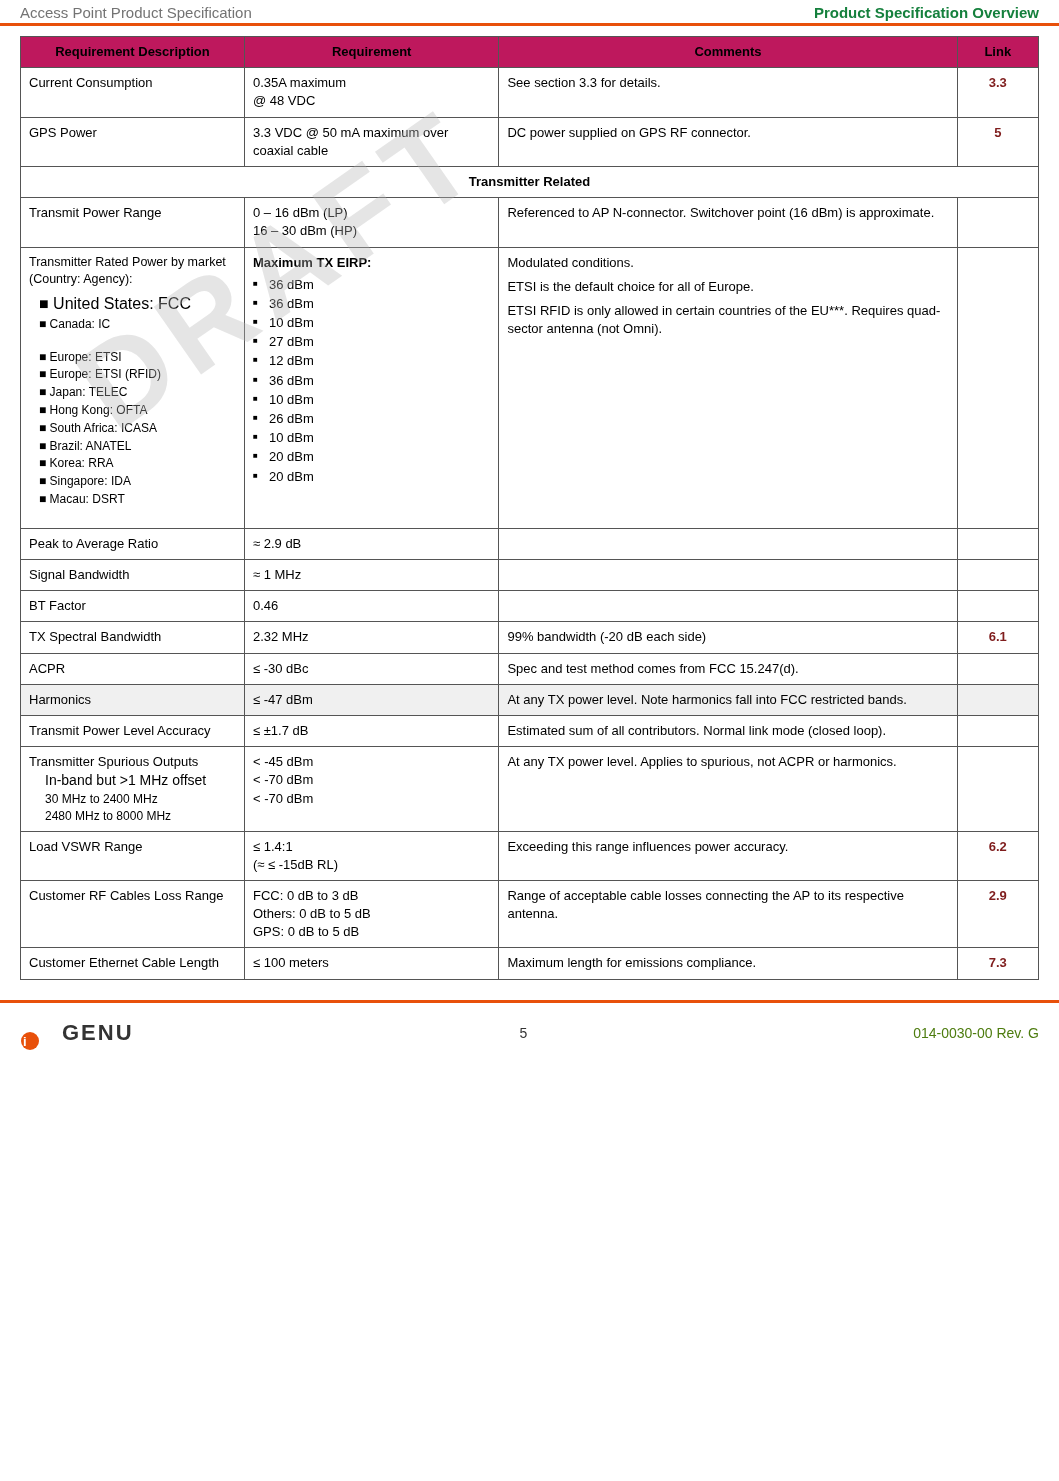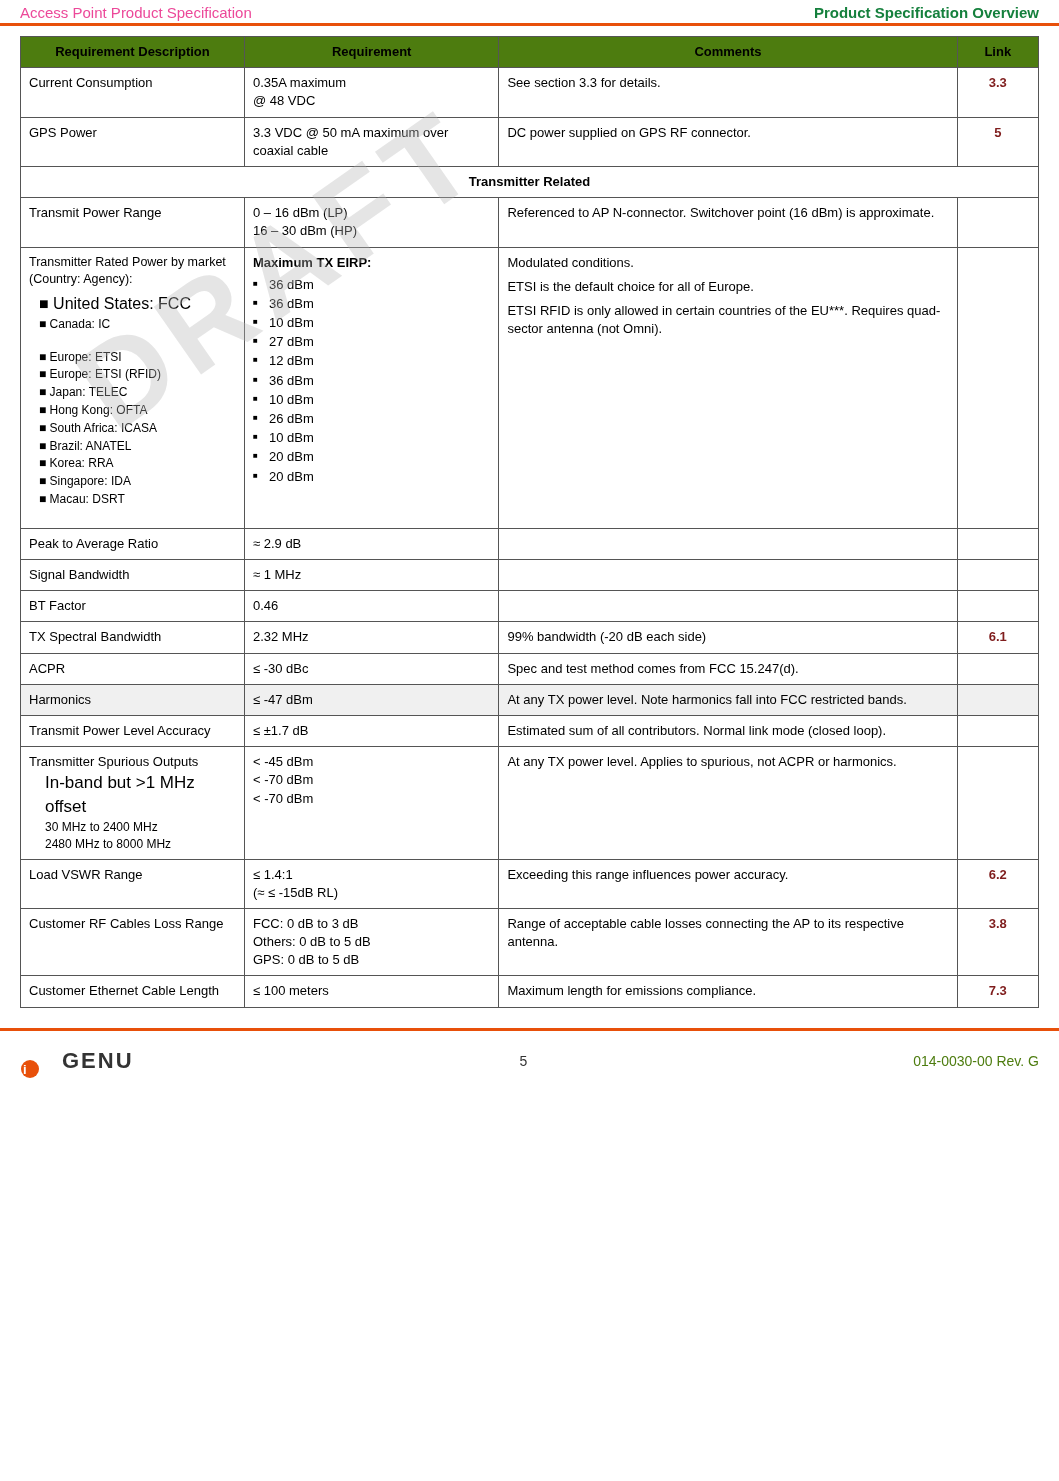--- a/index.html
+++ b/index.html
@@ -15,21 +15,21 @@
     
     .header {
       display: flex;
       justify-content: space-between;
       align-items: center;
       padding: 4px 20px 2px 20px;
       border-bottom: 3px solid #e8500a;
       margin-bottom: 10px;
     }
     .header-left {
-      color: #ec4899;
+      color: #737373;
       font-size: 15px;
       font-weight: normal;
     }
     .header-right {
       color: #15803d;
       font-size: 15px;
       font-weight: bold;
     }
 
     
@@ -41,21 +41,21 @@
       border-collapse: collapse;
       border: 1.5px solid #333;
     }
     th, td {
       border: 1px solid #555;
       padding: 6px 8px;
       vertical-align: top;
       line-height: 1.4;
     }
     th {
-      background: #4d7c0f;
+      background: #be185d;
       font-weight: bold;
       font-size: 13px;
     }
     .col-req-desc { width: 22%; }
     .col-req { width: 25%; }
     .col-comments { width: 45%; }
     .col-link { width: 8%; text-align: center; }
 
     .section-header td {
       text-align: center;
@@ -271,21 +271,21 @@
           </tr>
           <tr>
             <td>Transmit Power Level Accuracy</td>
             <td>≤ ±1.7 dB</td>
             <td>Estimated sum of all contributors. Normal link mode (closed loop).</td>
             <td></td>
           </tr>
           <tr>
             <td>
               <p style="font-weight: normal;">Transmitter Spurious Outputs</p>
-              <p style="padding-left: 16px; font-size: 17px;">  In-band but &gt;1 MHz offset</p>
+              <p style="padding-left: 16px; font-size: 14px;">  In-band but &gt;1 MHz offset</p>
               <p style="padding-left: 16px; font-size: 12px;">  30 MHz to 2400 MHz</p>
               <p style="padding-left: 16px; font-size: 12px;">  2480 MHz to 8000 MHz</p>
             </td>
             <td>
               <p>&lt; -45 dBm</p>
               <p>&lt; -70 dBm</p>
               <p>&lt; -70 dBm</p>
             </td>
             <td>At any TX power level. Applies to spurious, not ACPR or harmonics.</td>
             <td></td>
@@ -300,21 +300,21 @@
             <td class="link-cell">6.2</td>
           </tr>
           <tr>
             <td>Customer RF Cables Loss Range</td>
             <td>
               <p>FCC: 0 dB to 3 dB</p>
               <p>Others: 0 dB to 5 dB</p>
               <p>GPS: 0 dB to 5 dB</p>
             </td>
             <td>Range of acceptable cable losses connecting the AP to its respective antenna.</td>
-            <td class="link-cell">3.8</td>
+            <td class="link-cell">2.9</td>
           </tr>
           <tr>
             <td>Customer Ethernet Cable Length</td>
             <td>≤ 100 meters</td>
             <td>Maximum length for emissions compliance.</td>
             <td class="link-cell">7.3</td>
           </tr>
         </tbody>
     </table>
   </div>

